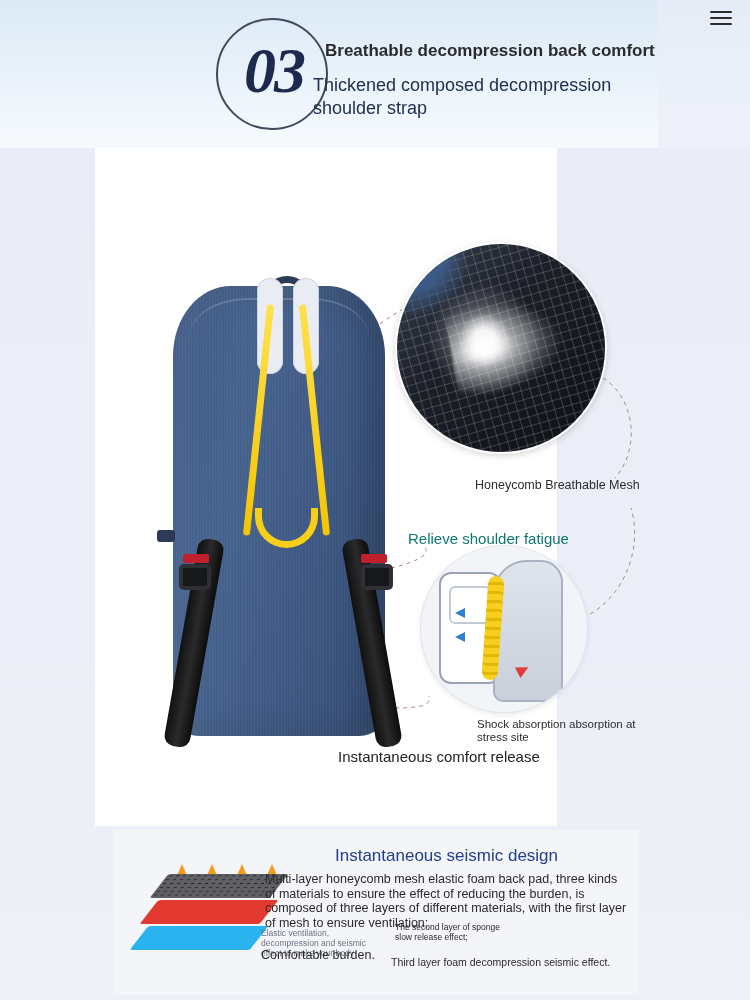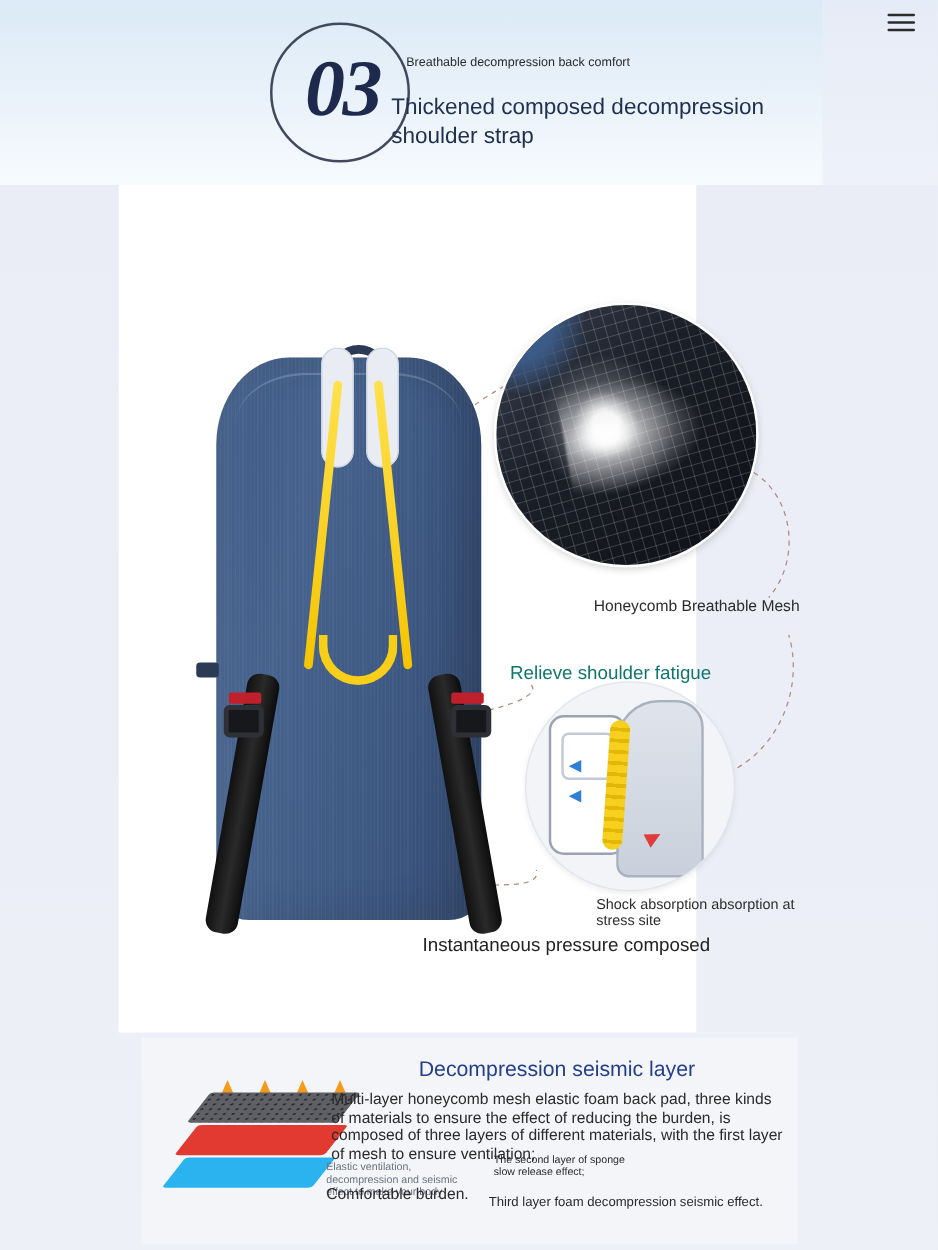--- a/index.html
+++ b/index.html
@@ -42,21 +42,21 @@
     position: absolute; left: 222px; top: 34px;
     width: 104px; text-align: center;
     font-size: 64px; font-weight: 700; font-style: italic;
     color: #1d2a4d;
     letter-spacing: -2px;
     font-family: "Liberation Serif", serif;
   }
   .sub-en {
     position: absolute; left: 325px; top: 44px;
     width: 330px;
-    font-size: 10px; line-height: 14px; color: #2b2b2b;
+    font-size: 17px; line-height: 14px; color: #2b2b2b; font-weight: bold;
   }
   .sub-main {
     position: absolute; left: 313px; top: 74px;
     width: 340px;
     font-size: 18px; line-height: 23px; color: #20304f;
   }
 
   
   .card {
     position: absolute; left: 95px; top: 148px;
@@ -316,25 +316,25 @@
     <div class="spine-circle">
       <div class="bagline"></div>
       <div class="body"></div>
       <div class="spine"></div>
       <div class="arrow-red"></div>
       <div class="arrow-blue"></div>
       <div class="arrow-blue2"></div>
     </div>
 
     <div class="cap-en2">Shock absorption absorption at stress site</div>
-    <div class="cap-main2">Instantaneous pressure composed</div>
+    <div class="cap-main2">Instantaneous comfort release</div>
   </div>
 
   <div class="bottom">
-    <div class="bottom-title">Decompression seismic layer</div>
+    <div class="bottom-title">Instantaneous seismic design</div>
 
     <div class="layers">
       <div class="arrows">
         <div class="arrow-up a1"></div>
         <div class="arrow-up a2"></div>
         <div class="arrow-up a3"></div>
         <div class="arrow-up a4"></div>
       </div>
       <div class="layer l1"></div>
       <div class="layer l2"></div>

